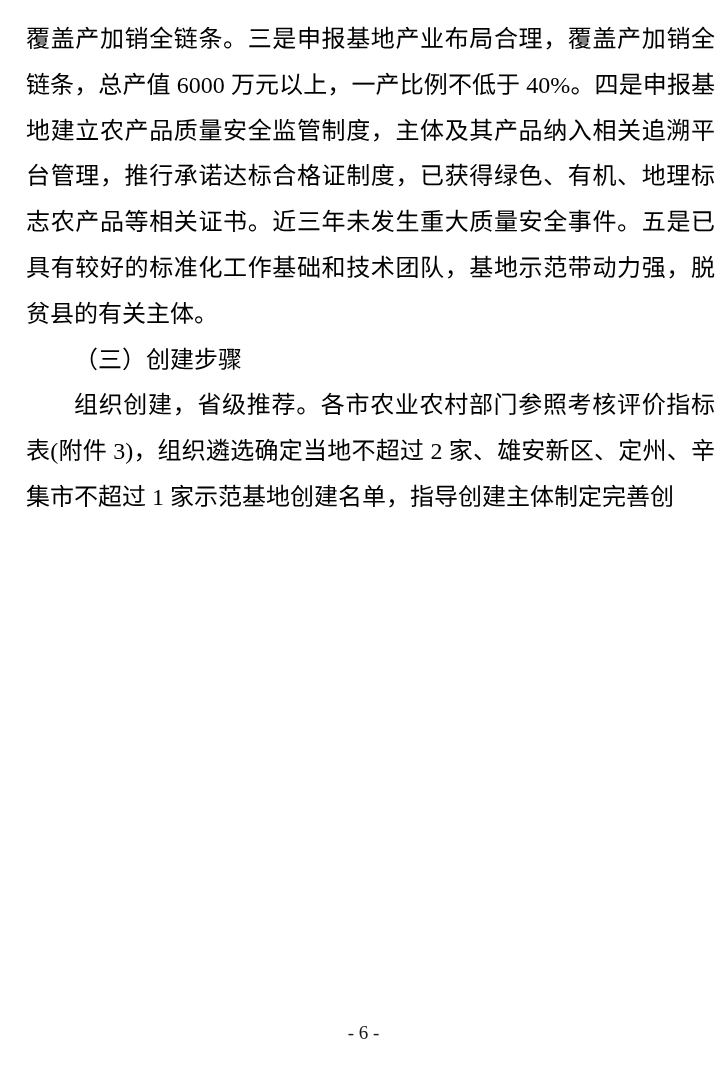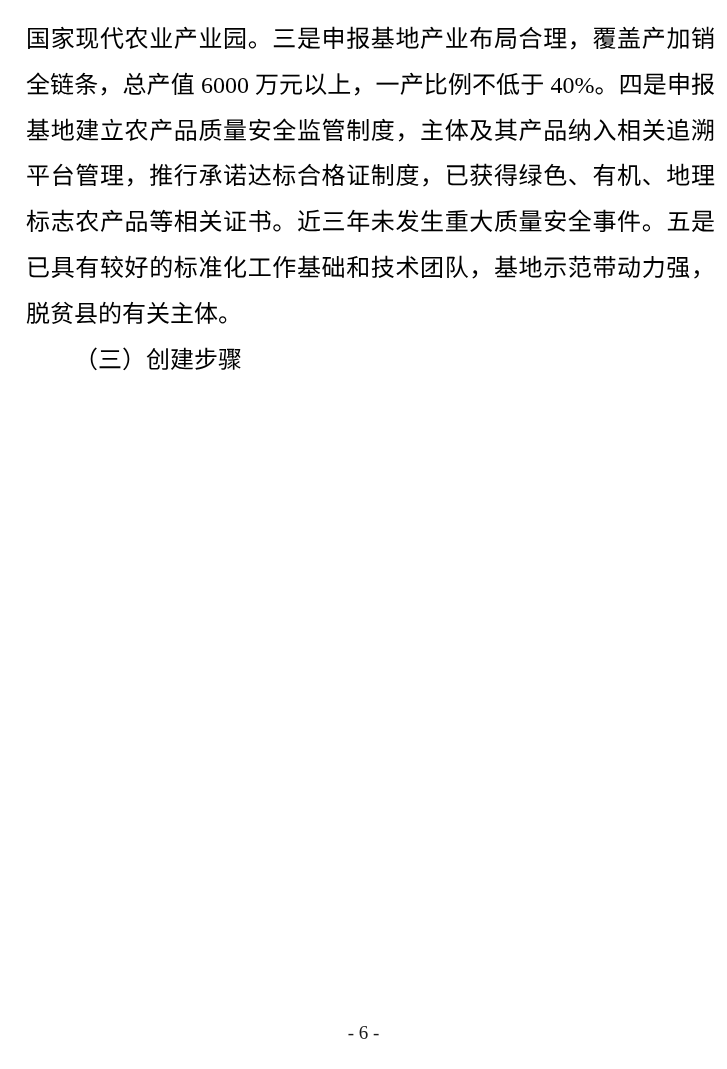--- a/index.html
+++ b/index.html
@@ -49,17 +49,18 @@
     font-size: 19px;
     line-height: 26px;
     color: #1a1a1a;
   }
 </style>
 </head>
 <body>
 
 <div class="page">
   <div class="doc">
-    <p class="para"><span>国家现代农业产业园。</span><span class="b">三是</span><span>申报基地产业布局合理，覆盖产加销全链条，总产值 6000 万元以上，一产比例不低于 40%。</span><span class="b">四是</span><span>申报基地建立农产品质量安全监管制度，主体及其产品纳入相关追溯平台管理，推行承诺达标合格证制度，已获得绿色、有机、地理标志农产品等相关证书。近三年未发生重大质量安全事件。</span><span class="b">五是</span><span>已具有较好的标准化工作基础和技术团队，基地示范带动力强，脱贫县的有关主体。</span></p>
+    <p class="para"><span>覆盖产加销全链条。</span><span class="b">三是</span><span>申报基地产业布局合理，覆盖产加销全链条，总产值 6000 万元以上，一产比例不低于 40%。</span><span class="b">四是</span><span>申报基地建立农产品质量安全监管制度，主体及其产品纳入相关追溯平台管理，推行承诺达标合格证制度，已获得绿色、有机、地理标志农产品等相关证书。近三年未发生重大质量安全事件。</span><span class="b">五是</span><span>已具有较好的标准化工作基础和技术团队，基地示范带动力强，脱贫县的有关主体。</span></p>
     <p class="para indent"><span class="b">（三）创建步骤</span></p>
+    <p class="para indent"><span class="b">组织创建，省级推荐</span><span>。各市农业农村部门参照考核评价指标表(附件 3)，组织遴选确定当地不超过 2 家、雄安新区、定州、辛集市不超过 1 家示范基地创建名单，指导创建主体制定完善创</span></p>
   </div>
   <div class="footer">- 6 -</div>
 </div>
 
 </body></html>

